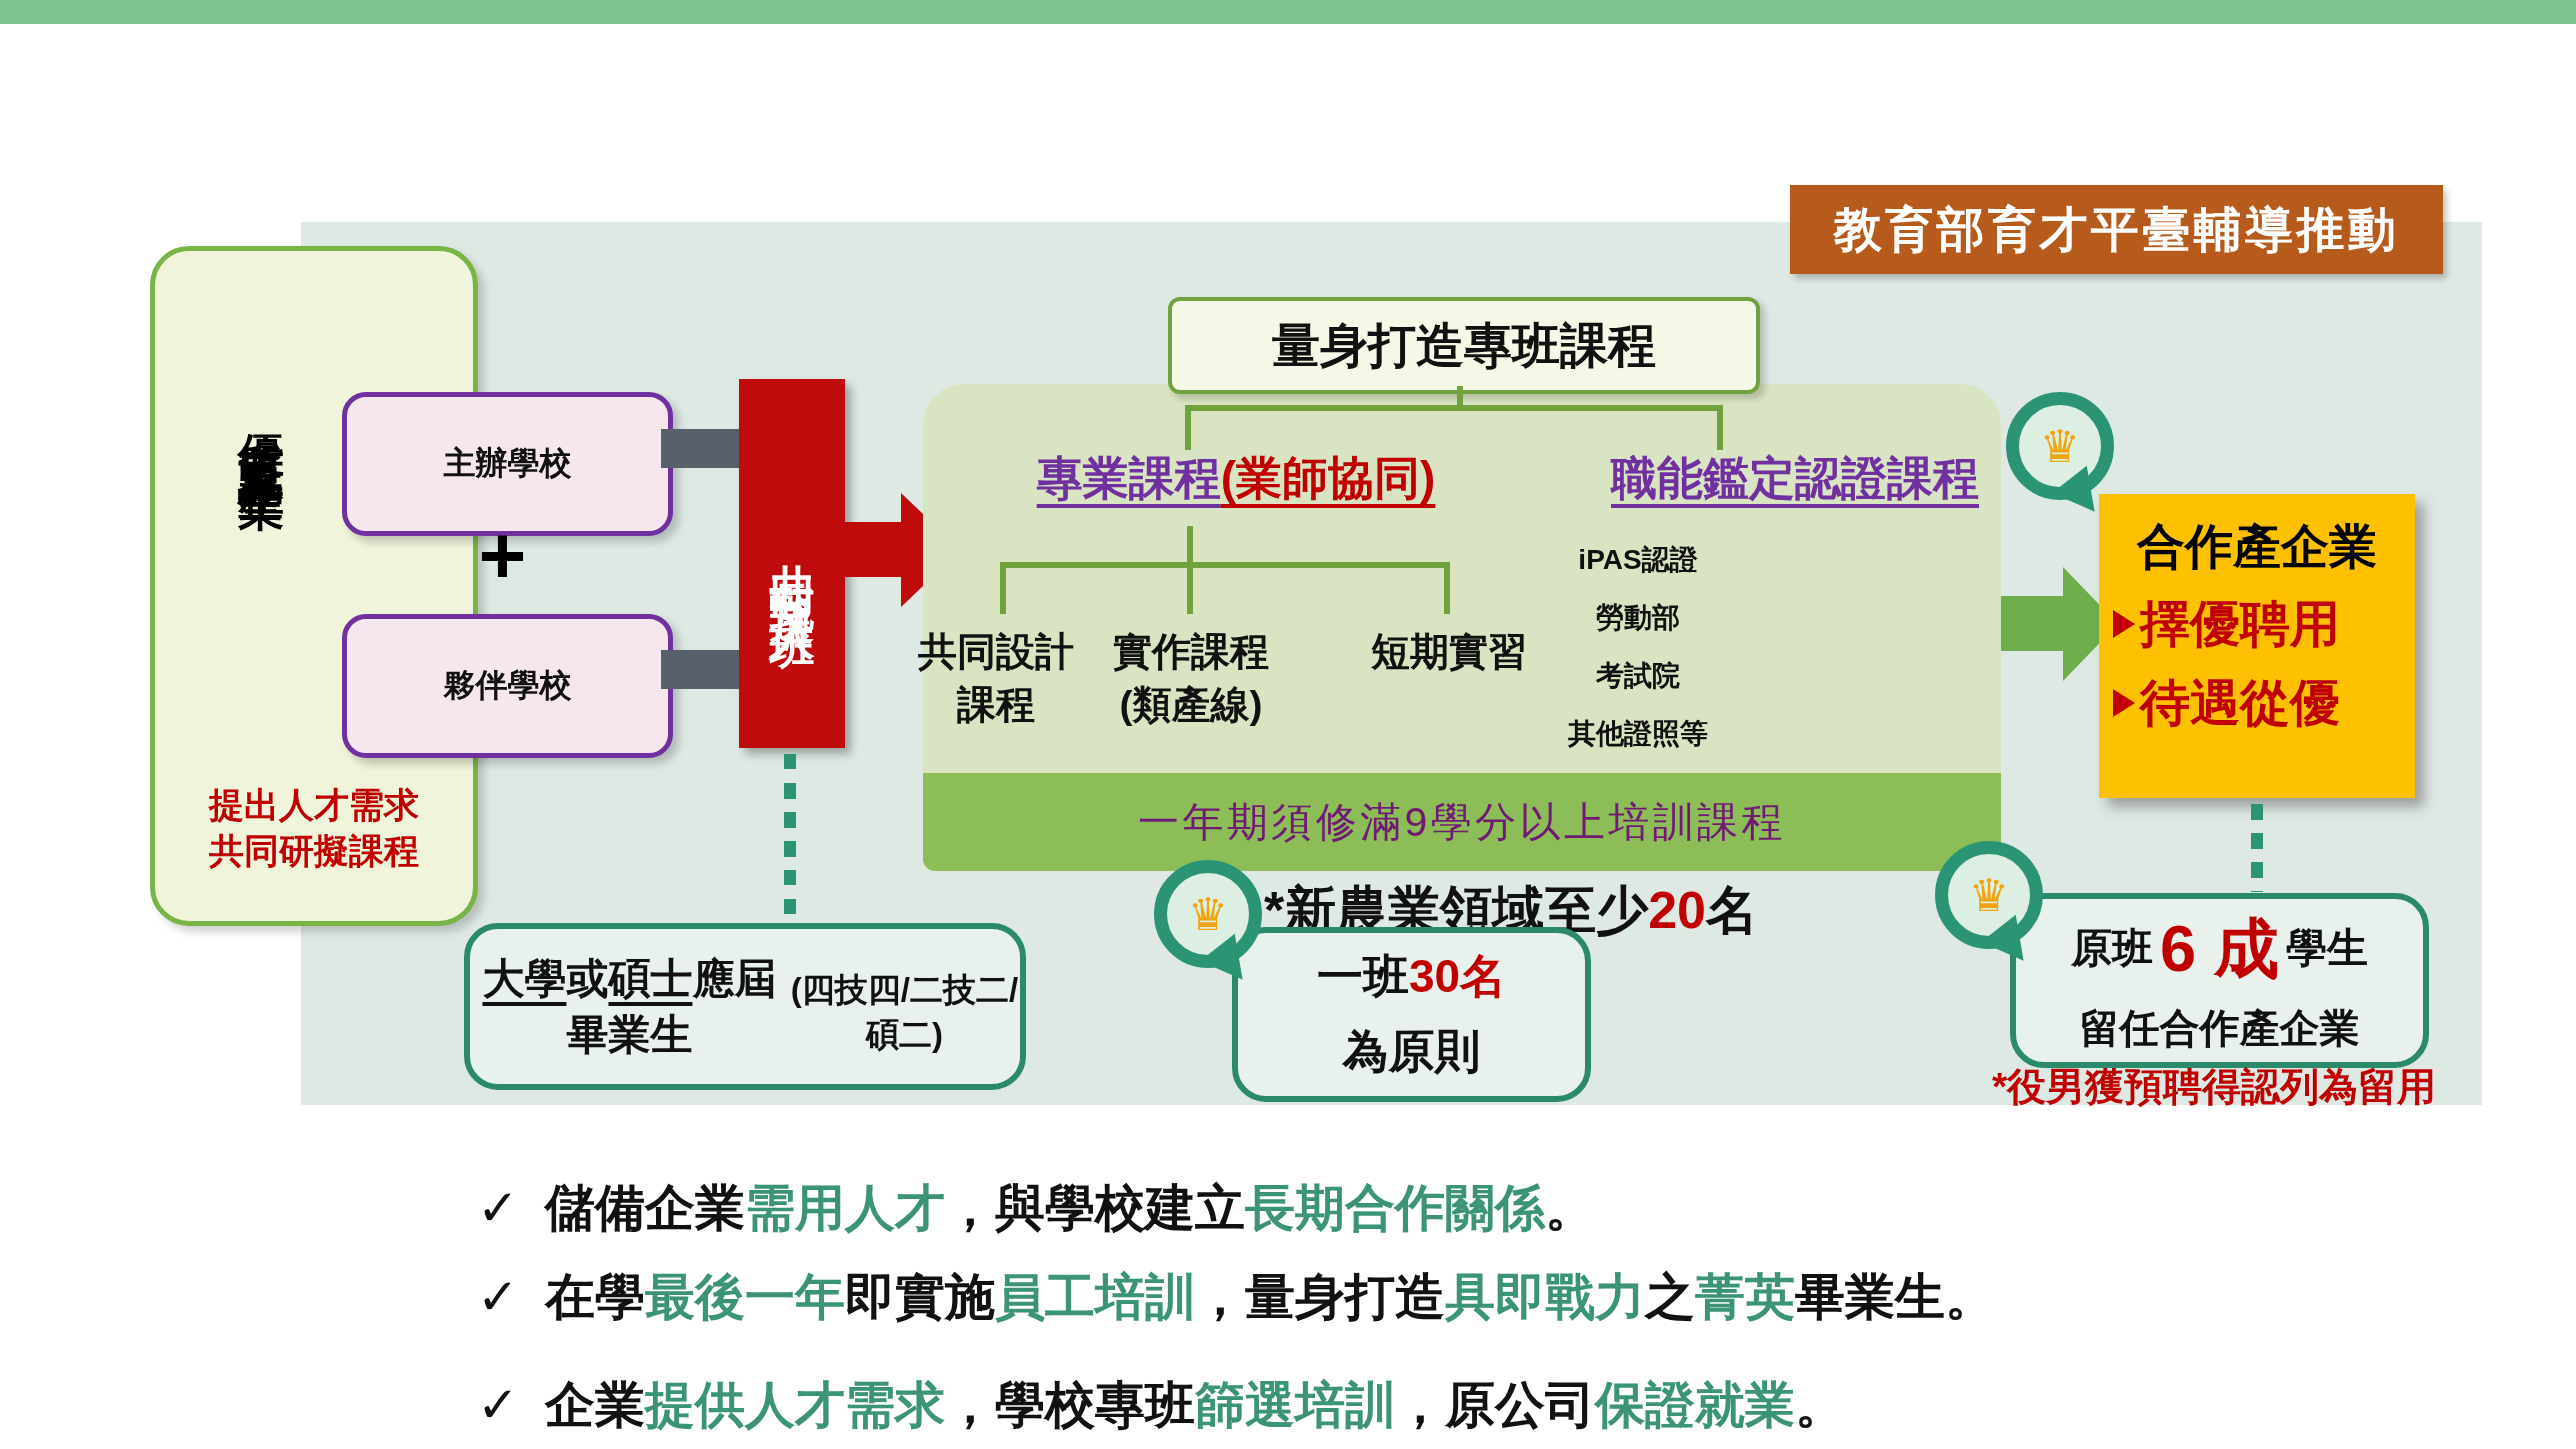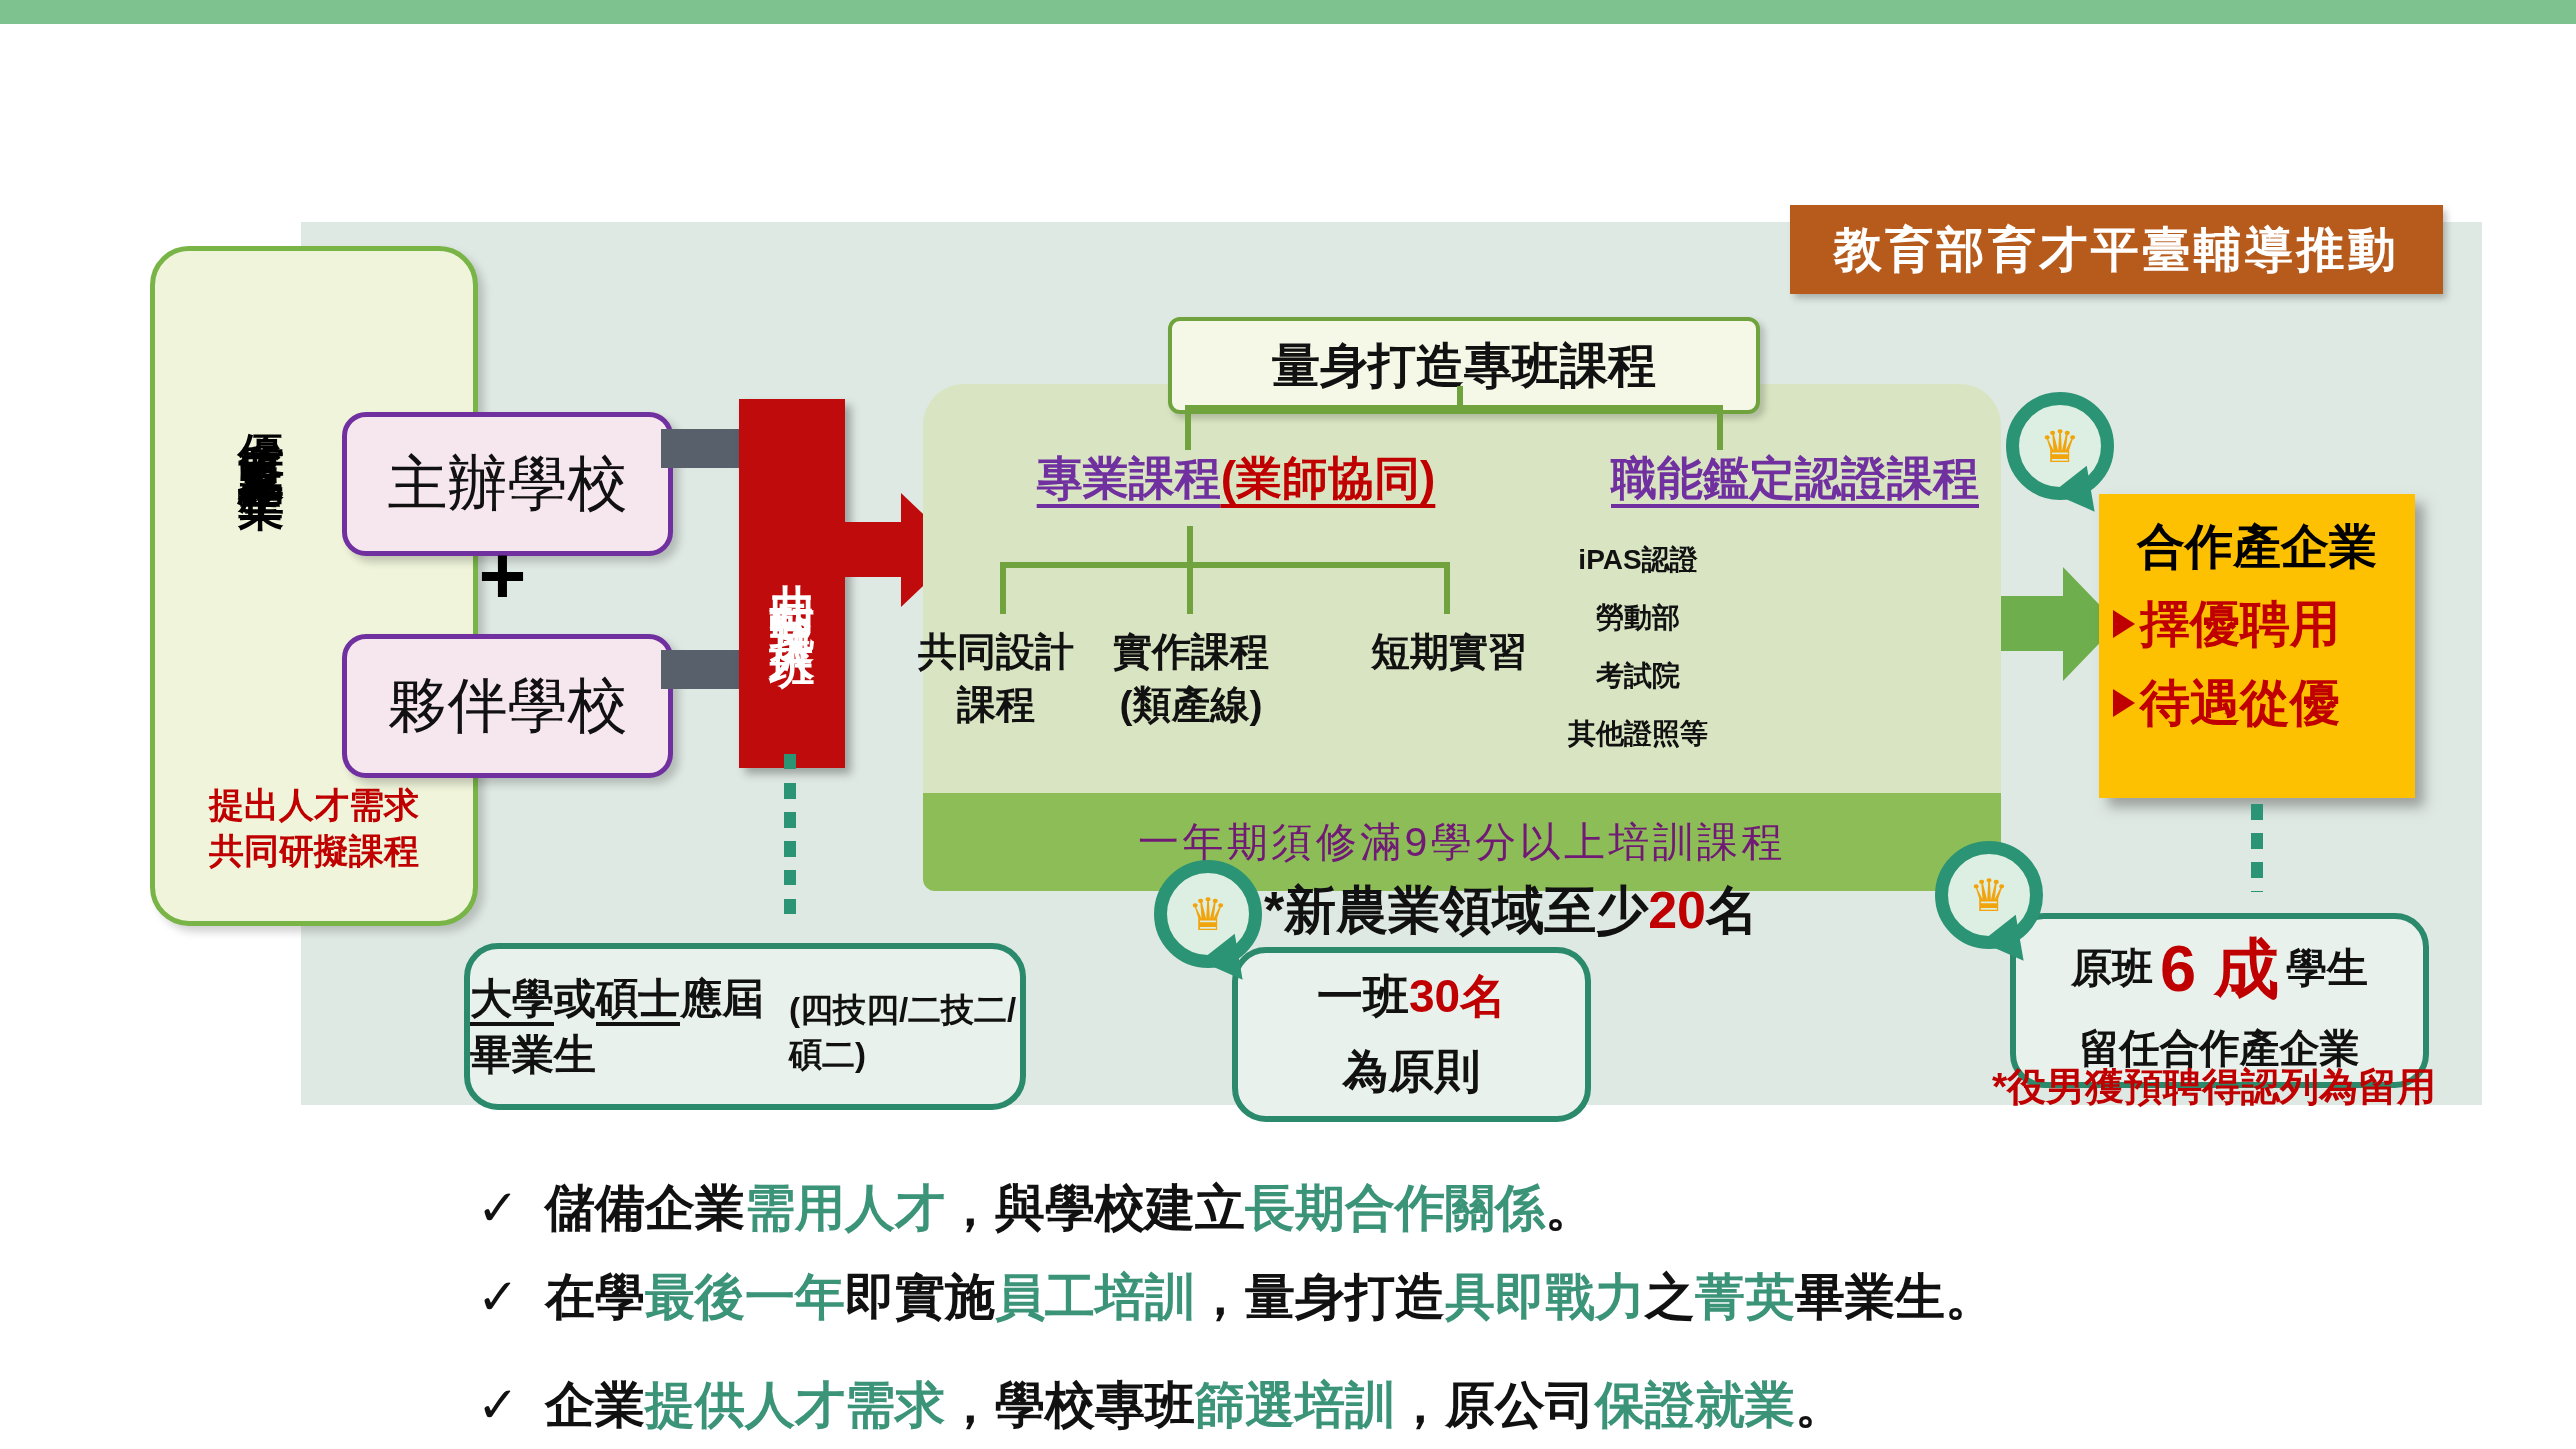--- a/index.html
+++ b/index.html
@@ -1,19 +1,19 @@
 <!DOCTYPE html>
 <html style="font-size:13.7px"><head>
 <meta charset="utf-8">
 <style>
   html,body{margin:0;padding:0;background:#fff;}
   #stage{position:relative;width:2576px;height:1449px;background:#fff;overflow:hidden;
          font-family:"Liberation Sans","DejaVu Sans",sans-serif;color:#111;}
   .abs{position:absolute;}
-  .ctr{display:flex;align-items:center;justify-content:center;margin-top:20px;}
+  .ctr{display:flex;align-items:center;justify-content:center;text-align:center;}
 
   
   .topbar{left:0;top:0;width:2576px;height:24px;background:#7ec38f;}
 
   
   .panel{left:301px;top:222px;width:2181px;height:883px;background:#dfe9e3;}
 
   
   .tag{left:1790px;top:185px;width:653px;height:89px;background:#b75b1d;color:#fff;
        font-size:48px;font-weight:bold;letter-spacing:3.4px;box-shadow:4.3px 5.2px 6.9px rgba(0,0,0,.25);}
@@ -21,21 +21,21 @@
   
   .leftbox{left:150px;top:246px;width:318px;height:670px;background:#eff4da;border:5.2px solid #78b446;
            border-radius:39px;box-shadow:6px 6px 8.6px rgba(0,0,0,.18);}
   .vtext{writing-mode:vertical-rl;text-orientation:upright;}
   .vtitle{position:absolute;left:76px;top:146px;font-size:46px;font-weight:bold;letter-spacing:8.6px;color:#000;}
   .leftnote{position:absolute;left:0;bottom:47px;width:100%;text-align:center;color:#c00000;
             font-size:35px;font-weight:bold;line-height:46px;}
 
   
   .school{left:342px;width:321px;height:134px;background:#f6e7ee;border:5.2px solid #7030a0;border-radius:24px;
-          font-size:60px;font-weight:normal;box-shadow:6px 6px 8.6px rgba(0,0,0,.2);}
+          font-size:32px;font-weight:bold;box-shadow:6px 6px 8.6px rgba(0,0,0,.2);}
   .plus{left:464px;top:516px;width:77px;height:77px;font-size:82px;font-weight:900;color:#000;}
 
   
   .gbar{left:661px;width:81px;height:39px;background:#57606b;}
 
   
   .redbox{left:739px;top:379px;width:106px;height:369px;background:#bf0b0b;
           box-shadow:6px 6px 8.6px rgba(0,0,0,.3);}
   .redbox .vtext{color:#fff;font-size:45px;font-weight:bold;letter-spacing:12px;}
   .redarrow-shaft{left:844px;top:522px;width:58px;height:55px;background:#bf0b0b;}

